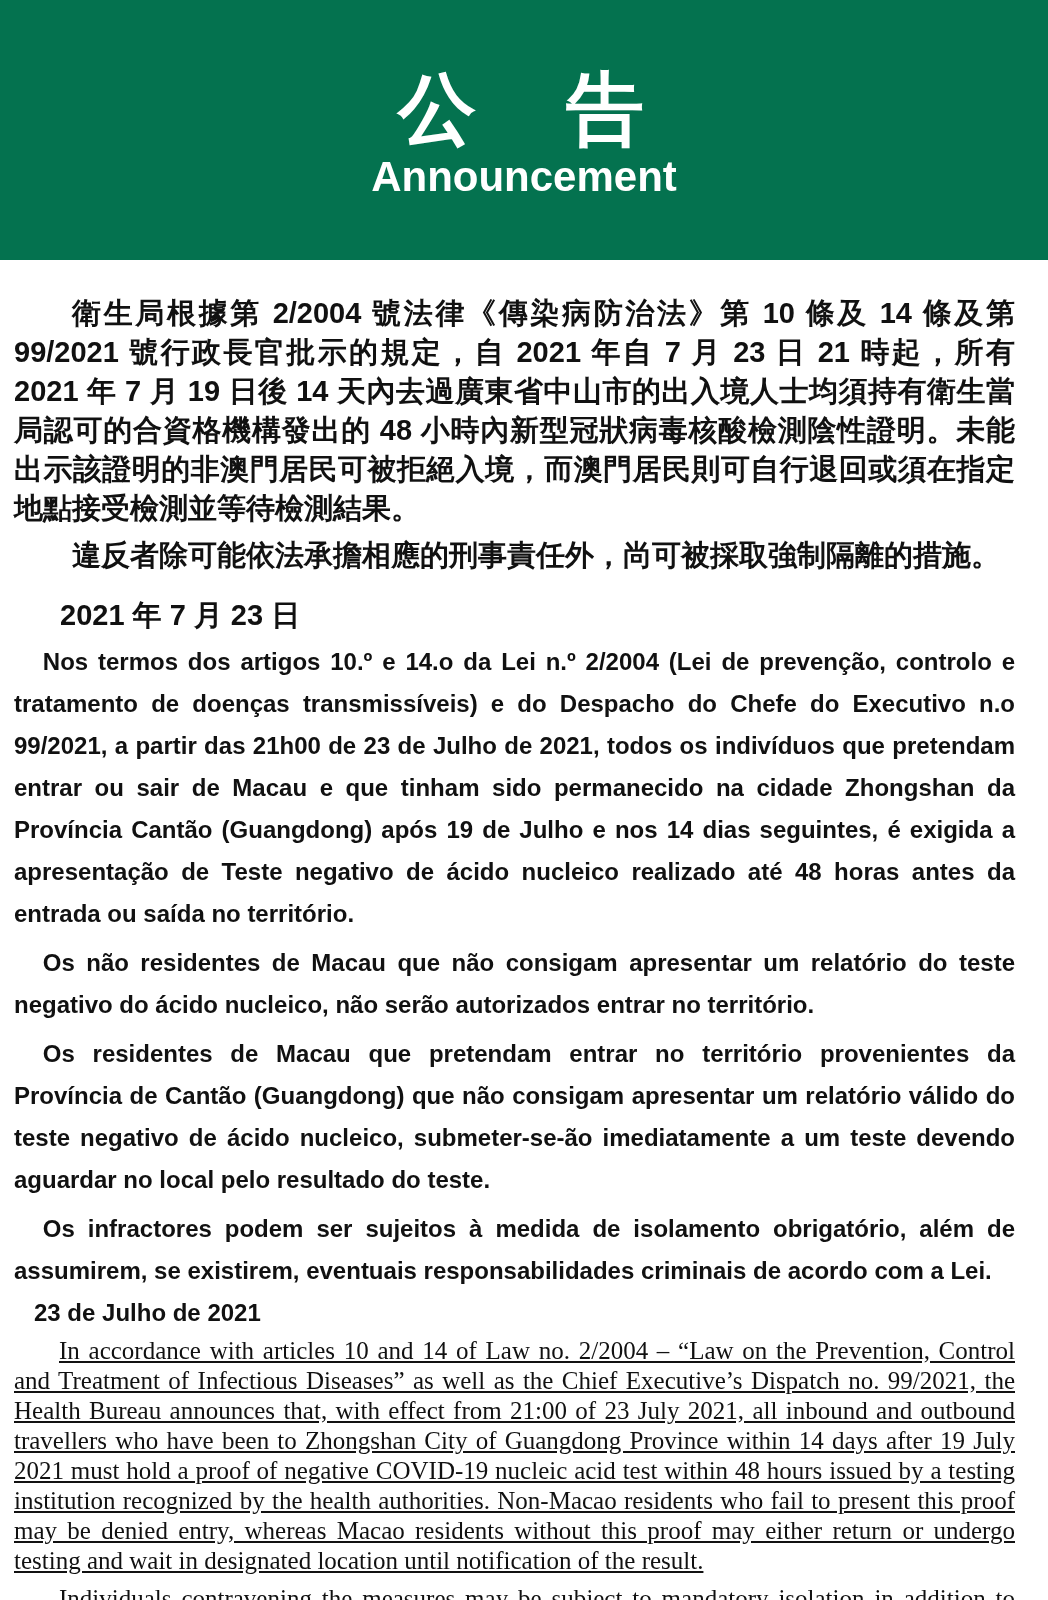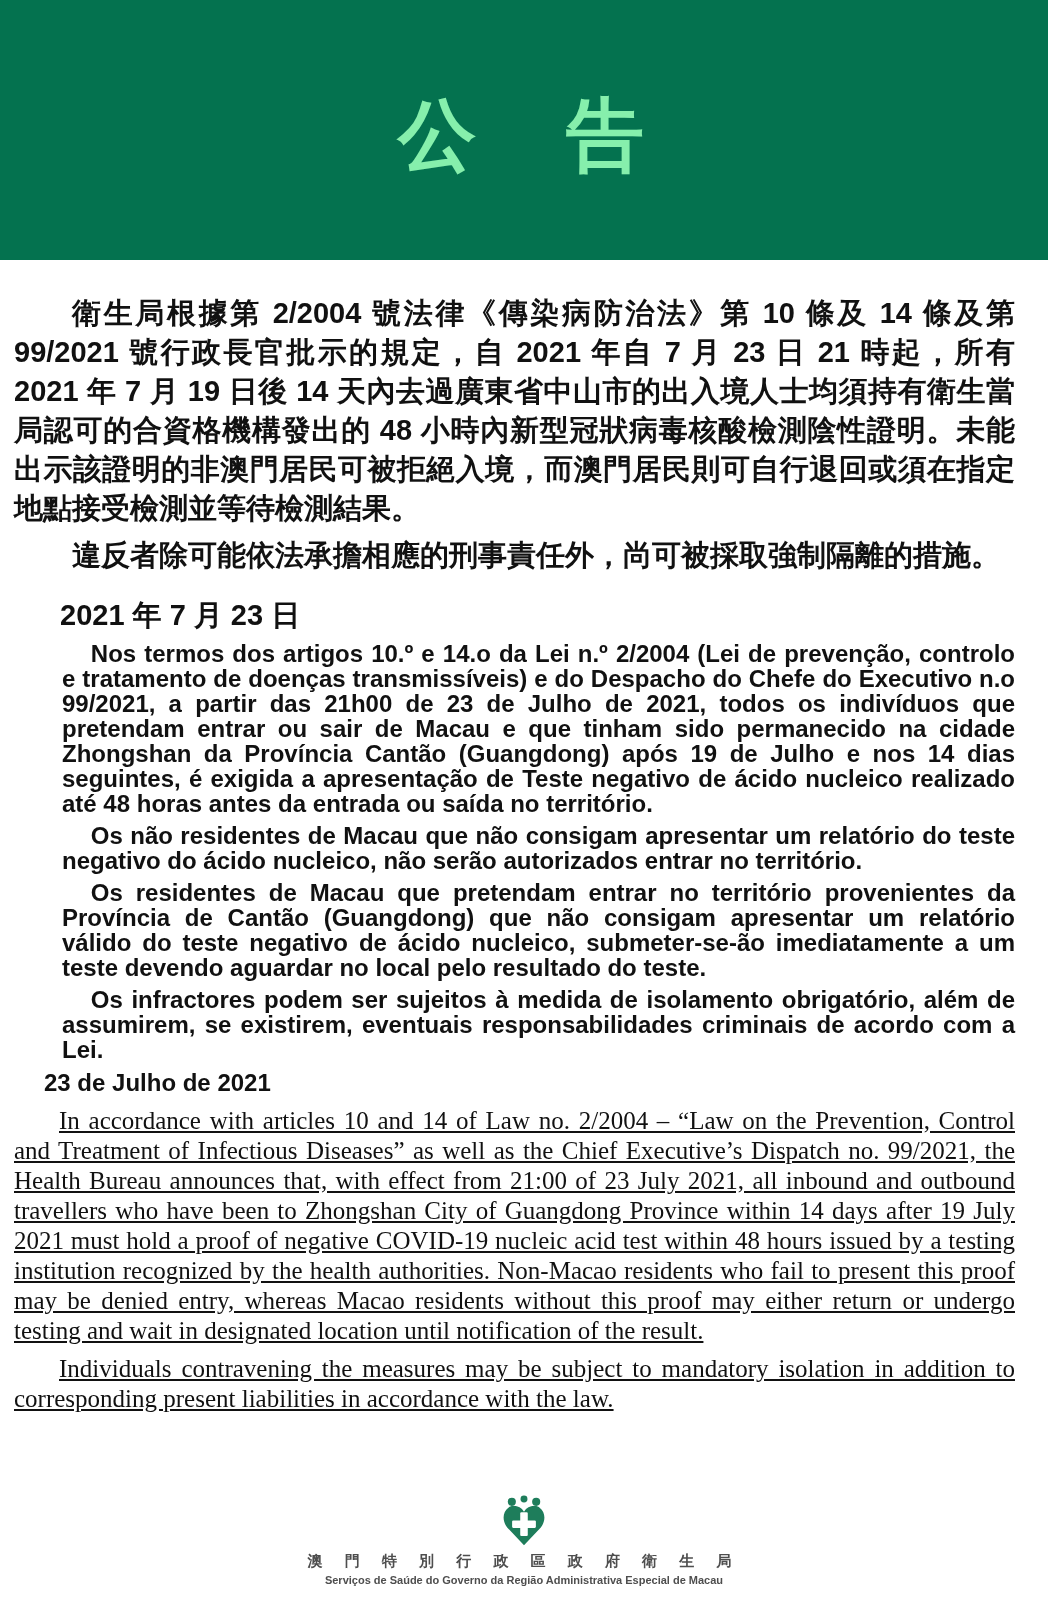--- a/index.html
+++ b/index.html
@@ -17,21 +17,21 @@
     background:#ffffff;
     display:flex;flex-direction:column;
     overflow:hidden;
     font-family:"Liberation Sans", sans-serif;
     color:var(--body-text);
   }
   
   .banner{
     height:260px;flex:0 0 260px;
     background:var(--header-green);
-    color:#86efac;text-align:center;
+    color:#ffffff;text-align:center;
     display:flex;flex-direction:column;align-items:center;justify-content:center;
     padding-top:11px;
   }
   .banner .title-cn{
     font-size:78px;font-weight:bold;line-height:1.05;
     letter-spacing:6px;
   }
   .banner .title-pt{
     font-size:46px;font-weight:bold;line-height:1.15;margin-top:8px;
   }
@@ -47,29 +47,28 @@
     font-size:29px;font-weight:bold;line-height:39px;
     text-align:justify;text-indent:2em;
     font-family:"Liberation Sans", sans-serif;
   }
   p.cn-single{margin-top:8px;}
   .date-cn{
     font-size:29px;font-weight:bold;line-height:38px;
     margin-top:21px;margin-left:46px;
   }
   p.pt{
-    font-size:24px;font-weight:bold;line-height:25px;
+    font-size:24px;font-weight:bold;line-height:42px;
     text-align:justify;text-indent:1.2em;
     margin-top:7px;
     font-family:"Liberation Sans", sans-serif;
-    margin-left:48px;
   }
   .date-pt{
     font-size:24px;font-weight:bold;line-height:30px;
-    margin-top:6px;margin-left:30px;
+    margin-top:6px;margin-left:20px;
   }
   p.en{
     font-family:"Liberation Serif", serif;
     font-size:25px;font-weight:normal;line-height:30px;
     text-align:justify;text-indent:1.8em;
     margin-top:8px;
     text-decoration:underline;
   }
   .date-en{
     font-family:"Liberation Serif", serif;
@@ -93,20 +92,21 @@
     font-weight:bold;margin-top:3px;
   }
 </style>
 </head>
 <body>
 
 <div class="page">
 
   <header class="banner">
     <div class="title-cn">公　告</div>
+    <div class="title-en">Announcement</div>
   </header>
 
   <main class="body">
     <p class="cn">衛生局根據第 2/2004 號法律《傳染病防治法》第 10 條及 14 條及第 99/2021 號行政長官批示的規定，自 2021 年自 7 月 23 日 21 時起，所有 2021 年 7 月 19 日後 14 天內去過廣東省中山市的出入境人士均須持有衛生當局認可的合資格機構發出的 48 小時內新型冠狀病毒核酸檢測陰性證明。未能出示該證明的非澳門居民可被拒絕入境，而澳門居民則可自行退回或須在指定地點接受檢測並等待檢測結果。</p>
     <p class="cn cn-single">違反者除可能依法承擔相應的刑事責任外，尚可被採取強制隔離的措施。</p>
     <div class="date-cn">2021 年 7 月 23 日</div>
 
     <p class="pt">Nos termos dos artigos 10.º e 14.o da Lei n.º 2/2004 (Lei de prevenção, controlo e tratamento de doenças transmissíveis) e do Despacho do Chefe do Executivo n.o 99/2021, a partir das 21h00 de 23 de Julho de 2021, todos os indivíduos que pretendam entrar ou sair de Macau e que tinham sido permanecido na cidade Zhongshan da Província Cantão (Guangdong) após 19 de Julho e nos 14 dias seguintes, é exigida a apresentação de Teste negativo de ácido nucleico realizado até 48 horas antes da entrada ou saída no território.</p>
     <p class="pt">Os não residentes de Macau que não consigam apresentar um relatório do teste negativo do ácido nucleico, não serão autorizados entrar no território.</p>
     <p class="pt">Os residentes de Macau que pretendam entrar no território provenientes da Província de Cantão (Guangdong) que não consigam apresentar um relatório válido do teste negativo de ácido nucleico, submeter-se-ão imediatamente a um teste devendo aguardar no local pelo resultado do teste.</p>

